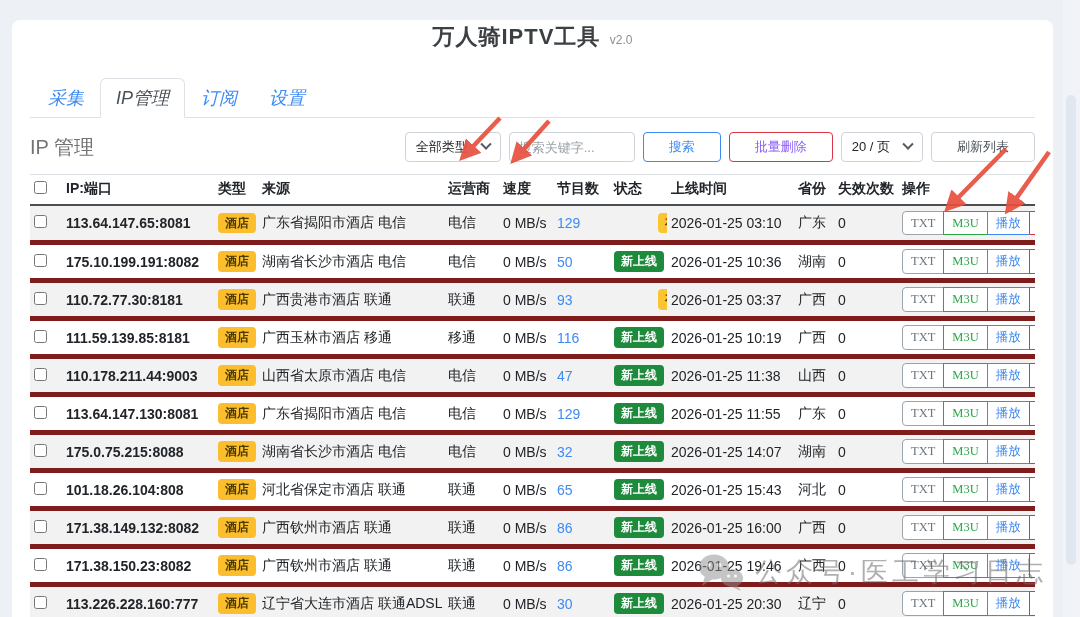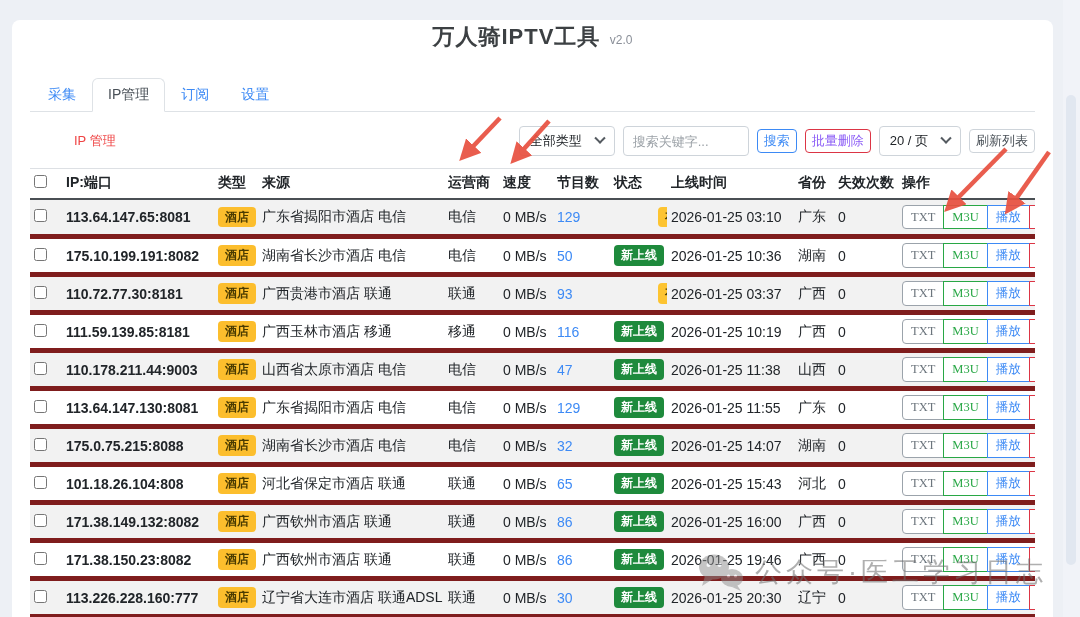--- a/index.html
+++ b/index.html
@@ -14,44 +14,44 @@
     position:absolute; left:12px; top:20px; width:1041px; height:597px;
     background:#ffffff; border-radius:8px 8px 0 0; padding:0 18px;
   }
   
   .app-header { text-align:center; padding-top:2px; height:46px; }
   .app-title { font-size:22px; font-weight:bold; color:#3c4043; letter-spacing:1px; }
   .app-version { font-size:12px; color:#8a8f98; margin-left:5px; }
   
   .tabs { display:flex; margin-top:12px; border-bottom:1px solid #dee2e6; padding-left:2px; }
   .tab {
-    padding:7px 15px; font-size:14px; color:#3d8af5; cursor:pointer;
-    border:1px solid transparent; border-radius:6px 6px 0 0; margin-bottom:-1px;
+    padding:7px 15px; font-size:18px; color:#3d8af5; cursor:pointer;
+    border:1px solid transparent; border-radius:6px 6px 0 0; margin-bottom:-1px;font-style:italic;
   }
   .tab.active {
     color:#495057; background:#fff;
     border-color:#dee2e6 #dee2e6 #ffffff #dee2e6;
   }
   
   .section-bar { display:flex; justify-content:space-between; align-items:center; margin-top:12px; height:34px; }
-  .section-title { font-size:13px; color:#ef4444;margin-left:44px; }
+  .section-title { font-size:20px; color:#737373; }
   .controls { display:flex; align-items:center; gap:8px; }
   .sel {
     display:flex; align-items:center; gap:14px; border:1px solid #ced4da; border-radius:4px;
     padding:5px 10px; font-size:13px; color:#212529; background:#fff; cursor:pointer; height:30px;
   }
   .chev { width:8px; height:8px; border-right:2px solid #555b61; border-bottom:2px solid #555b61;
     transform:rotate(45deg) translate(-2px,-2px); display:inline-block; }
   .search-input {
     border:1px solid #ced4da; border-radius:4px; height:30px; width:126px; padding:0 9px;
     font-size:13px; font-family:inherit; color:#212529; outline:none;
   }
   .search-input::placeholder { color:#9aa0a6; }
   .btn {
-    height:24px; padding:0 6px; background:#fff; border-radius:4px; font-size:13px;
+    height:30px; padding:0 25px; background:#fff; border-radius:4px; font-size:13px;
     font-family:inherit; cursor:pointer;
   }
   .btn.primary { border:1px solid #3d8af5; color:#3d8af5; }
   .btn.danger { border:1px solid #dc3545; color:#8b5cf6; }
   .btn.plain { border:1px solid #ced4da; color:#495057; }
   
   table { width:100%; border-collapse:collapse; margin-top:10px; font-size:14px; table-layout:fixed; }
   thead th {
     text-align:left; font-weight:bold; color:#212529; height:30px; padding:0 4px;
     border-top:1px solid #dde0e4; border-bottom:2px solid #4a4f54; white-space:nowrap;

